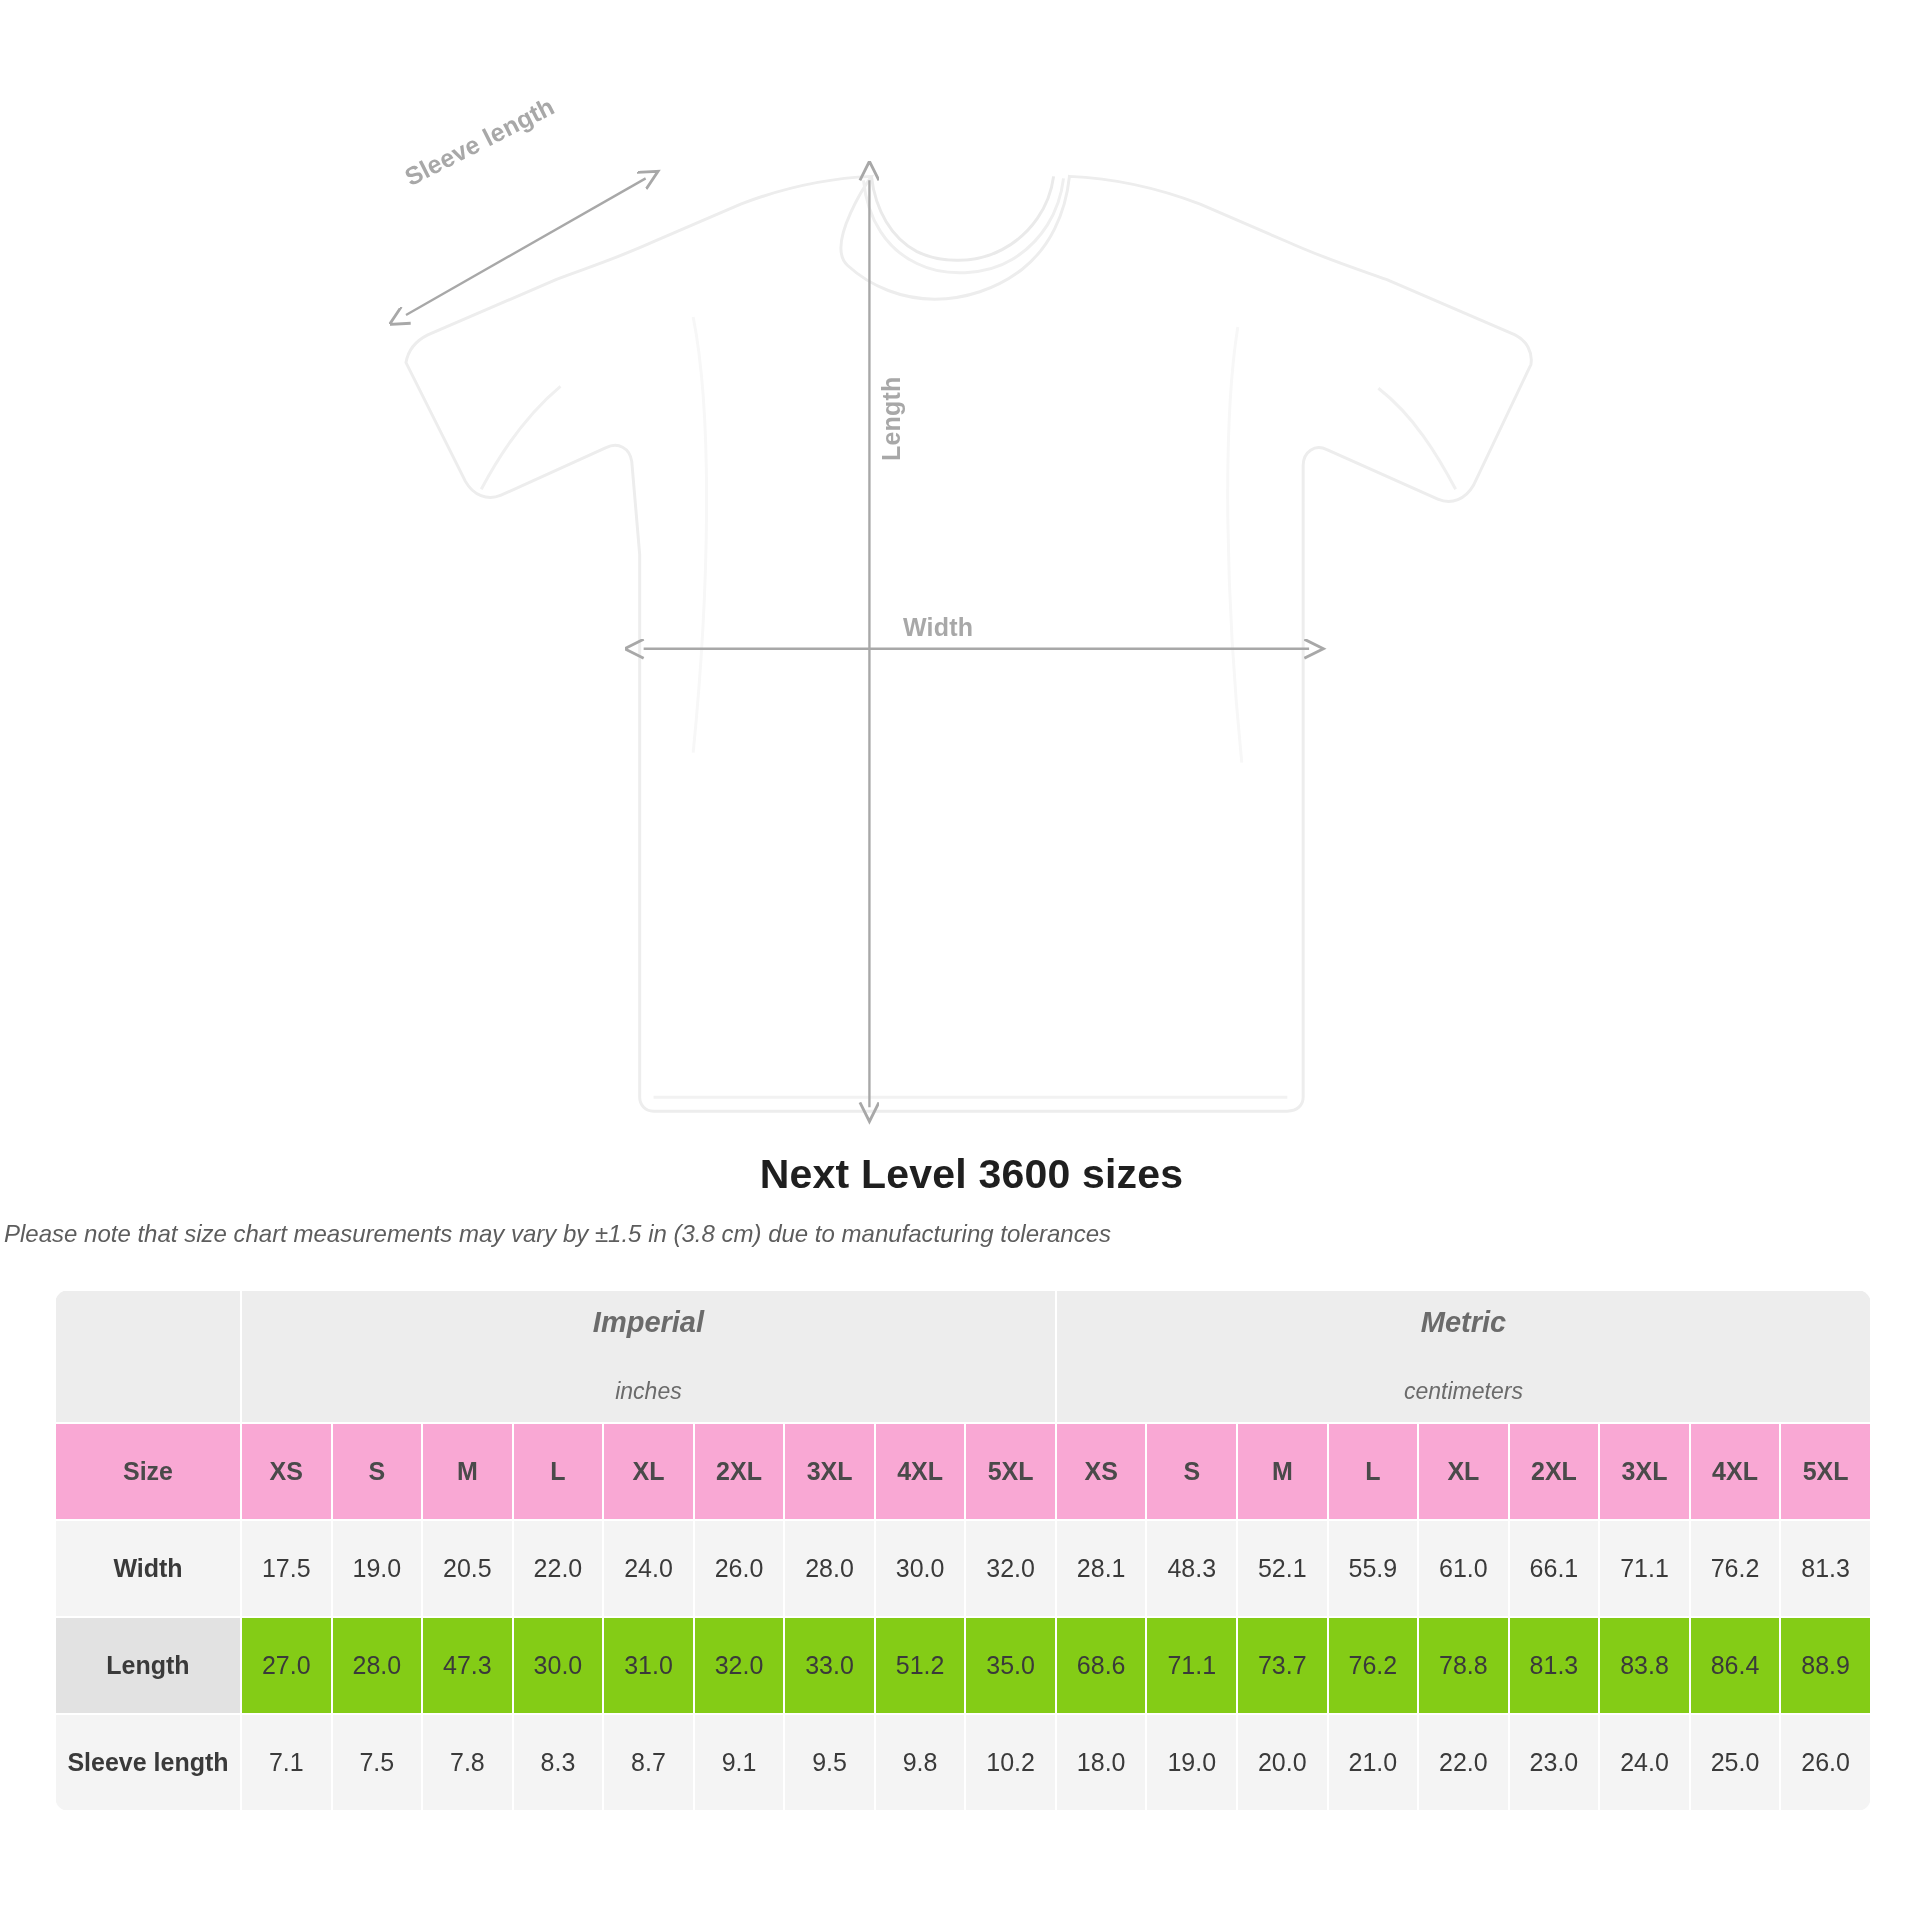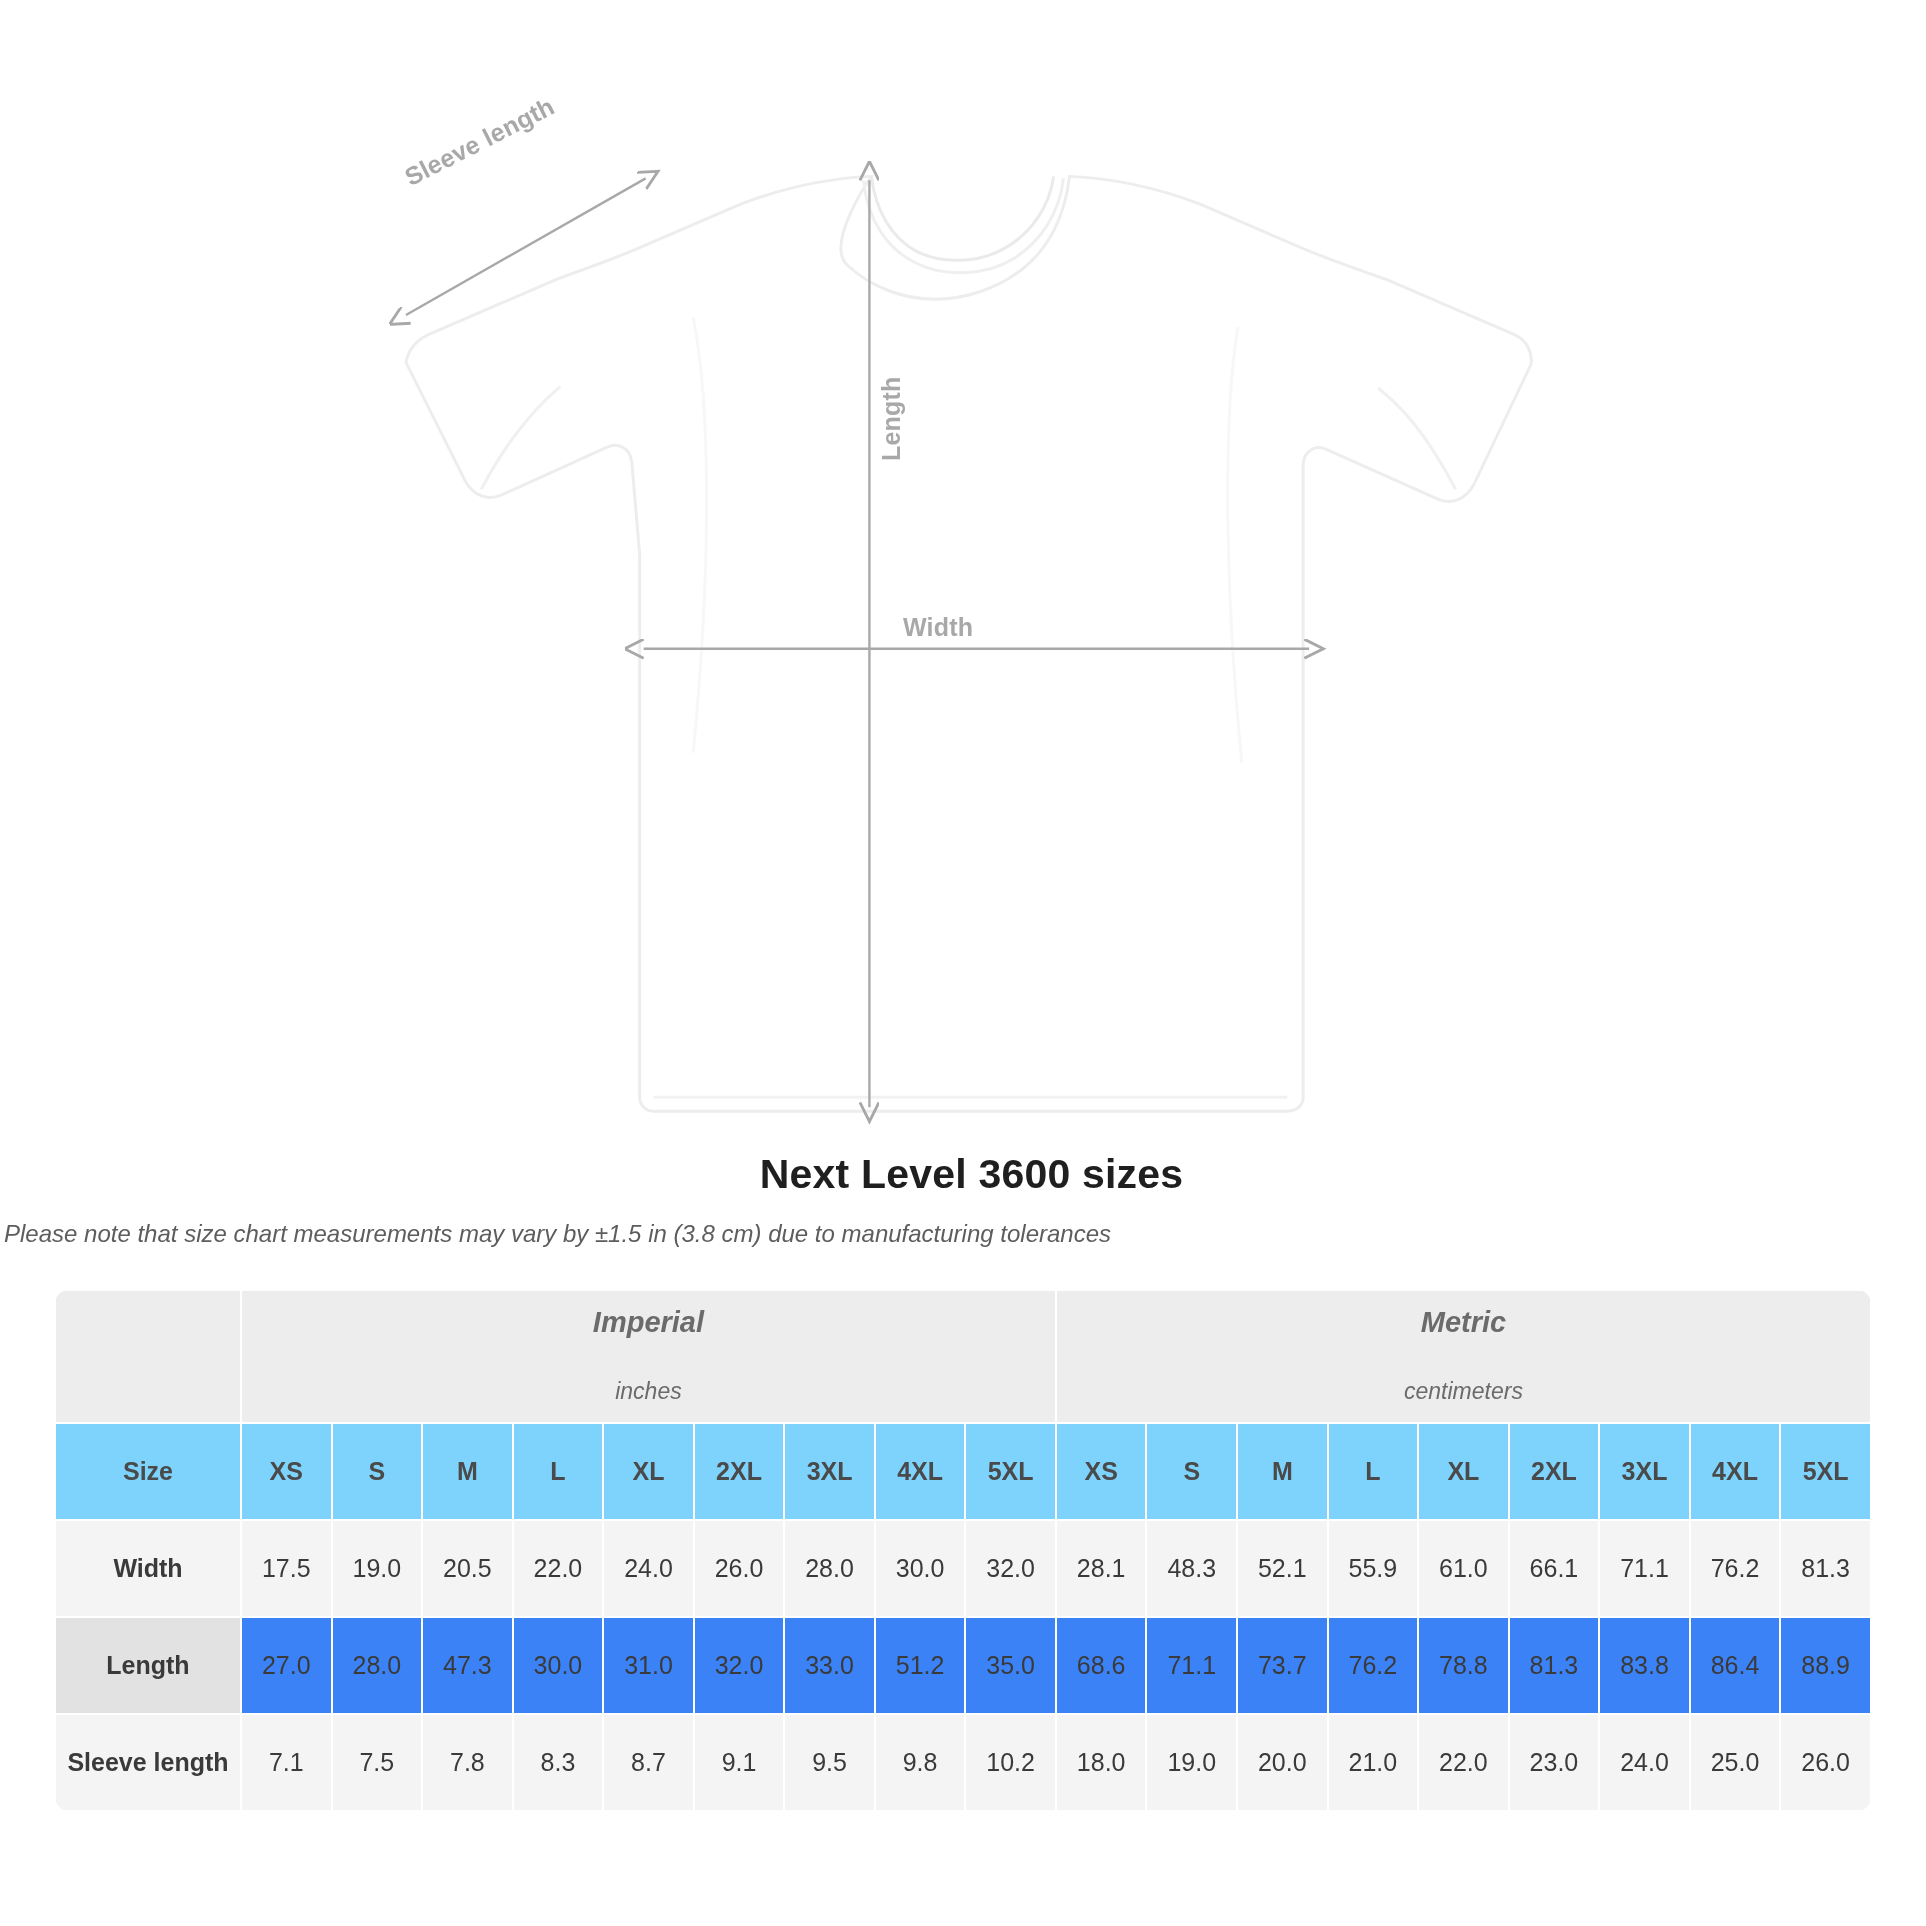--- a/index.html
+++ b/index.html
@@ -114,29 +114,29 @@
     color: #6b6b6b;
     line-height: 1.4;
     margin-top: 36px;
   }
   .corner-cell {
     background: #ededed;
   }
   tr.header-row td {
     height: 95px;
     font-weight: bold;
-    background: #7dd3fc;
+    background: #f9a8d4;
     color: #4a4a4a;
   }
   tr.data-row td {
     height: 95px;
     background: #f4f4f4;
   }
   tr.data-row.alt td {
-    background: #3b82f6;
+    background: #84cc16;
   }
   td.row-label {
     font-weight: bold;
     color: #3c3c3c;
     background: #e7e7e7;
   }
   tr.data-row.alt td.row-label {
     background: #e2e2e2;
   }
   

